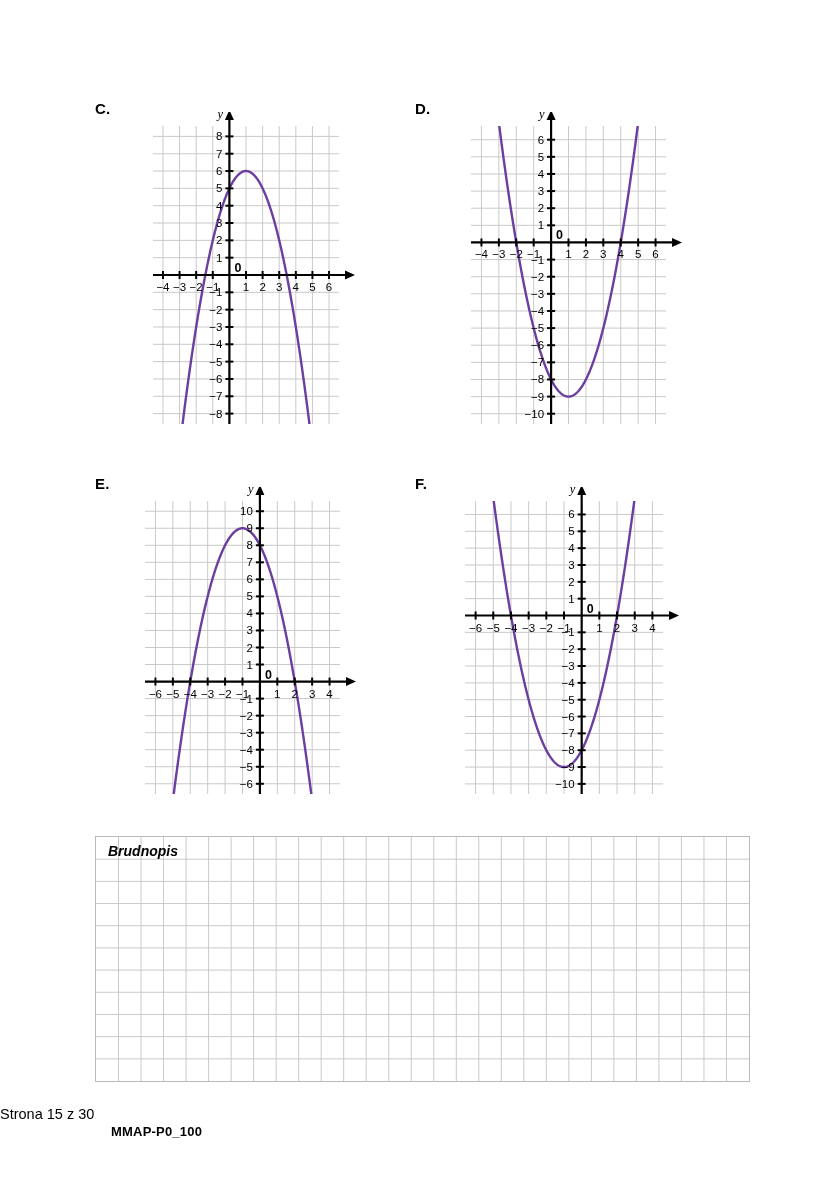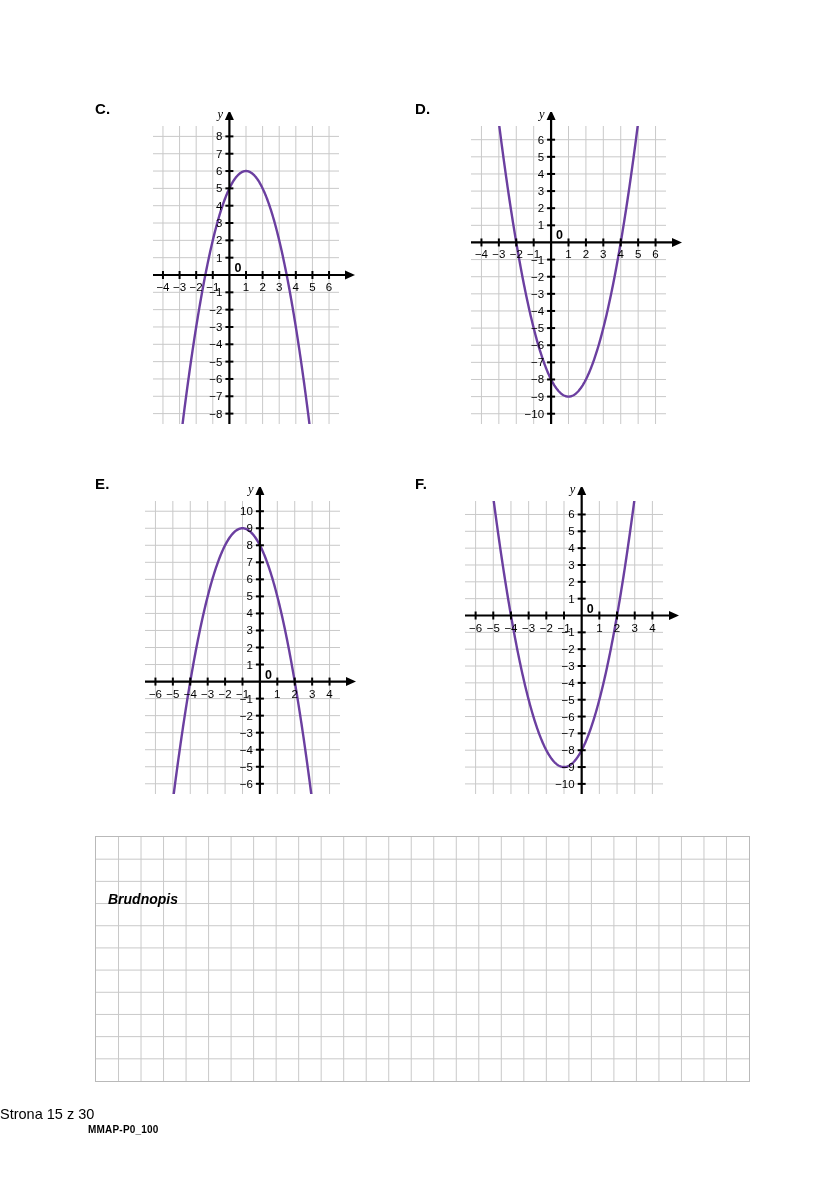--- a/index.html
+++ b/index.html
@@ -15,26 +15,26 @@
     position:absolute;font-weight:bold;font-size:15px;letter-spacing:.2px;
   }
   .graph-svg{position:absolute;}
 
   
   .brudnopis{
     position:absolute;left:95px;top:836px;width:655px;height:246px;
     border:1px solid #b9b9b9;box-sizing:border-box;background:#fff;
   }
   .brudnopis-grid{position:absolute;left:0;top:0;width:100%;height:100%;}
-  .brud-label-pos{position:absolute;left:108px;top:843px;font-style:italic;font-weight:bold;font-size:14px;margin-top:48px;}
+  .brud-label-pos{position:absolute;left:108px;top:843px;font-style:italic;font-weight:bold;font-size:14px;}
 
   
   .footer-code{
-    position:absolute;left:88px;top:1124px;
-    font-size:10px;font-weight:bold;letter-spacing:.2px;text-align:right;
+    position:absolute;left:111px;top:1124px;
+    font-size:13px;font-weight:bold;letter-spacing:.2px;text-align:right;
   }
   .footer-page{
     position:absolute;left:0;top:1106px;width:840px;text-align:left;
     font-size:14.5px;
   }
 </style>
 </head>
 <body>
 
 <div class="page">

